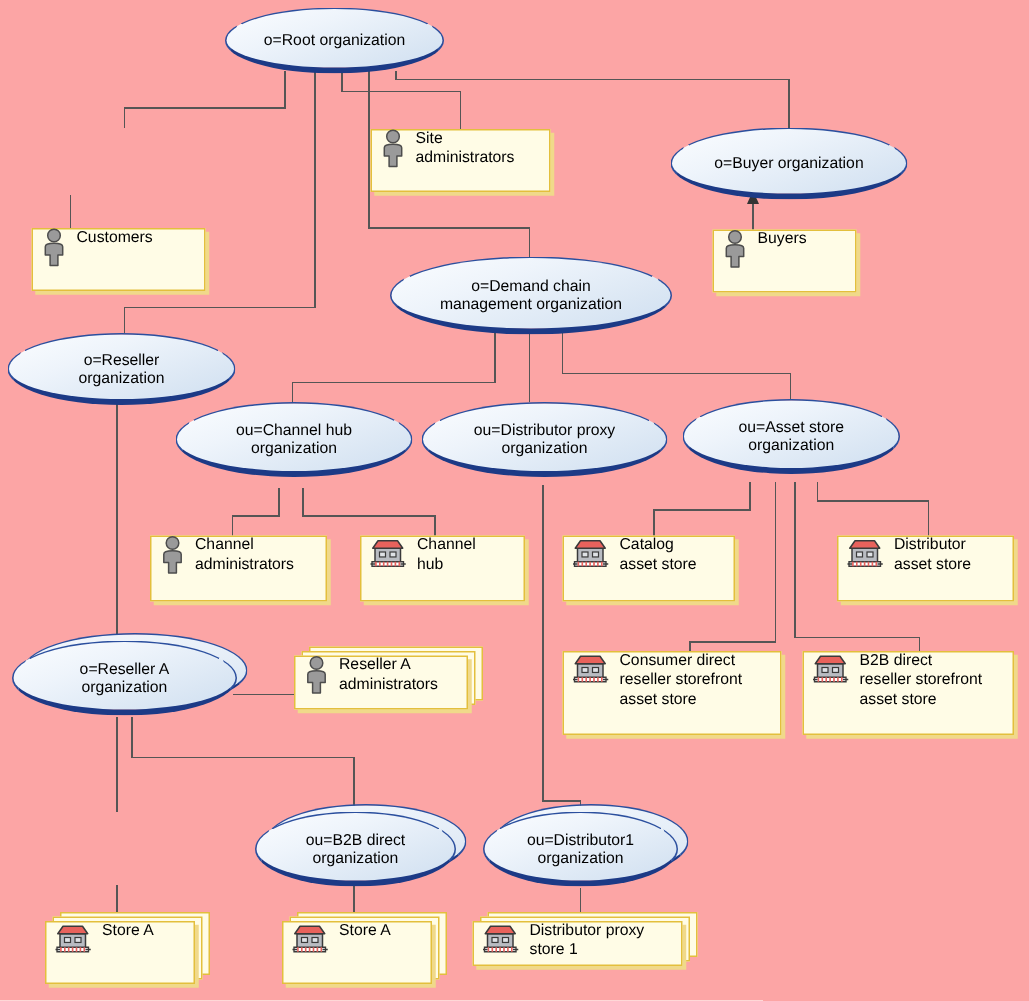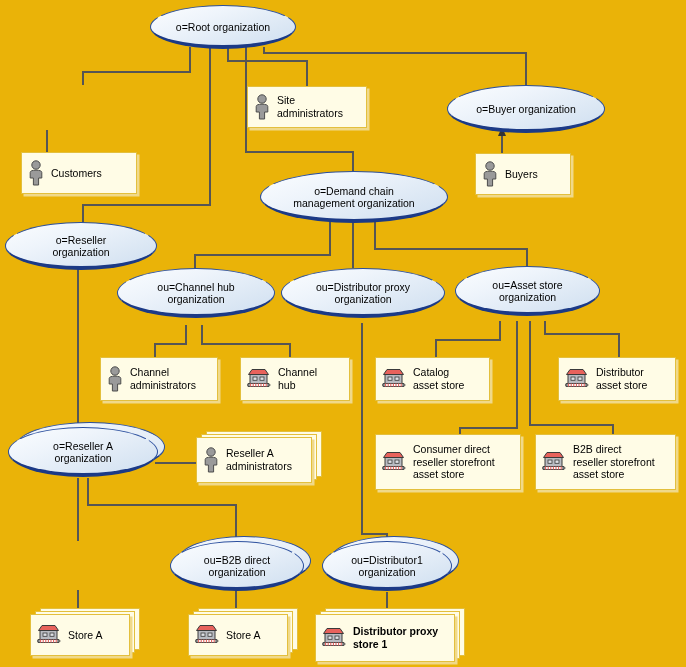--- a/index.html
+++ b/index.html
@@ -1,17 +1,17 @@
 <!DOCTYPE html>
 <html><head>
 <meta charset="utf-8">
 <style>
   html,body{margin:0;padding:0;background:#ffffff;}
   body{font-family:"Liberation Sans", sans-serif;}
-  #stage{position:relative;width:686px;height:667px;background:#eab308;overflow:hidden;}
+  #stage{position:relative;width:686px;height:667px;background:#fca5a5;overflow:hidden;}
   svg#wires{position:absolute;left:0;top:0;width:686px;height:667px;}
 
   
   .node{position:absolute;}
   .ell{
     position:absolute;left:0;top:0;width:100%;height:100%;
     border-radius:50%;
     background:linear-gradient(160deg,#fbfdff 0%,#eef4fb 35%,#dbe7f4 75%,#cfdff1 100%);
     border:1.5px solid #2b4f9e;
     border-bottom:4px solid #1c3a86;
@@ -41,21 +41,21 @@
     box-sizing:border-box;
     box-shadow:2.5px 2.5px 0 0 #f0d98a;
   }
   .bx.back{
     background:#fffce6;
     border:1.4px solid #e3bf3d;
     box-shadow:none;
   }
   .bx-inner{
     position:absolute;left:0;top:0;width:100%;height:100%;
-    display:flex;align-items:center;
+    display:flex;align-items:flex-start;
     padding:0 5px 0 6px;box-sizing:border-box;
     z-index:6;
   }
   .bx-label{font-size:10.5px;color:#000;line-height:1.22;white-space:pre-line;}
   .ic{flex:0 0 auto;margin-right:6px;display:block;}
 </style>
 </head>
 <body>
 
 <div id="stage">
@@ -296,21 +296,21 @@
         <path d="M2 17.5 L23 17.5 L23 20.5 L2 20.5 Z" fill="#ffffff" stroke="#3a3a3a" stroke-width="0.9"></path>
         <path d="M4.6 17.5 L4.6 20.5 M7.2 17.5 L7.2 20.5 M9.8 17.5 L9.8 20.5 M12.4 17.5 L12.4 20.5 M15 17.5 L15 20.5 M17.6 17.5 L17.6 20.5 M20.2 17.5 L20.2 20.5" stroke="#e8625c" stroke-width="1.1"></path>
         <path d="M1 19 L4 19 M21 19 L24.5 19" stroke="#3a3a3a" stroke-width="1"></path>
       </svg>
       <span class="bx-label">B2B direct
 reseller storefront
 asset store</span>
     </div>
   </div>
 
-  <div class="box" style="left:196px;top:437px;width:116px;height:46px;">
+  <div class="box" style="left:196px;top:437px;width:116px;height:36px;">
     <div class="bx back" style="left:10px;top:-6px;"></div>
     <div class="bx back" style="left:5px;top:-3px;"></div>
     <div class="bx"></div>
     <div class="bx-inner">
       <svg class="ic" width="18" height="26" viewBox="0 0 18 26">
         <circle cx="9" cy="5" r="4.2" fill="#9a9a9a" stroke="#4d4d4d" stroke-width="1"></circle>
         <path d="M3.2 12.5 Q3.2 10.2 9 10.2 Q14.8 10.2 14.8 12.5 L14.8 18 L11.6 18 L11.6 25 L6.4 25 L6.4 18 L3.2 18 Z" fill="#9a9a9a" stroke="#4d4d4d" stroke-width="1" stroke-linejoin="round"></path>
       </svg>
       <span class="bx-label">Reseller A
 administrators</span>
@@ -346,21 +346,21 @@
         <rect x="7" y="11" width="4" height="3.3" fill="#dfe2e6" stroke="#3a3a3a" stroke-width="0.8"></rect>
         <rect x="14" y="11" width="4" height="3.3" fill="#dfe2e6" stroke="#3a3a3a" stroke-width="0.8"></rect>
         <path d="M2 17.5 L23 17.5 L23 20.5 L2 20.5 Z" fill="#ffffff" stroke="#3a3a3a" stroke-width="0.9"></path>
         <path d="M4.6 17.5 L4.6 20.5 M7.2 17.5 L7.2 20.5 M9.8 17.5 L9.8 20.5 M12.4 17.5 L12.4 20.5 M15 17.5 L15 20.5 M17.6 17.5 L17.6 20.5 M20.2 17.5 L20.2 20.5" stroke="#e8625c" stroke-width="1.1"></path>
         <path d="M1 19 L4 19 M21 19 L24.5 19" stroke="#3a3a3a" stroke-width="1"></path>
       </svg>
       <span class="bx-label">Store A</span>
     </div>
   </div>
 
-  <div class="box" style="left:315px;top:614px;width:140px;height:48px;font-weight:bold;">
+  <div class="box" style="left:315px;top:614px;width:140px;height:30px;">
     <div class="bx back" style="left:10px;top:-6px;"></div>
     <div class="bx back" style="left:5px;top:-3px;"></div>
     <div class="bx"></div>
     <div class="bx-inner">
       <svg class="ic" width="26" height="26" viewBox="0 0 26 26">
         <path d="M4 19.5 L4 8.5 L21 8.5 L21 19.5 Z" fill="#b9bcc2" stroke="#3a3a3a" stroke-width="1"></path>
         <path d="M2.5 8.5 L6 3.5 L19 3.5 L22.5 8.5 Z" fill="#e8625c" stroke="#3a3a3a" stroke-width="1" stroke-linejoin="round"></path>
         <rect x="7" y="11" width="4" height="3.3" fill="#dfe2e6" stroke="#3a3a3a" stroke-width="0.8"></rect>
         <rect x="14" y="11" width="4" height="3.3" fill="#dfe2e6" stroke="#3a3a3a" stroke-width="0.8"></rect>
         <path d="M2 17.5 L23 17.5 L23 20.5 L2 20.5 Z" fill="#ffffff" stroke="#3a3a3a" stroke-width="0.9"></path>

